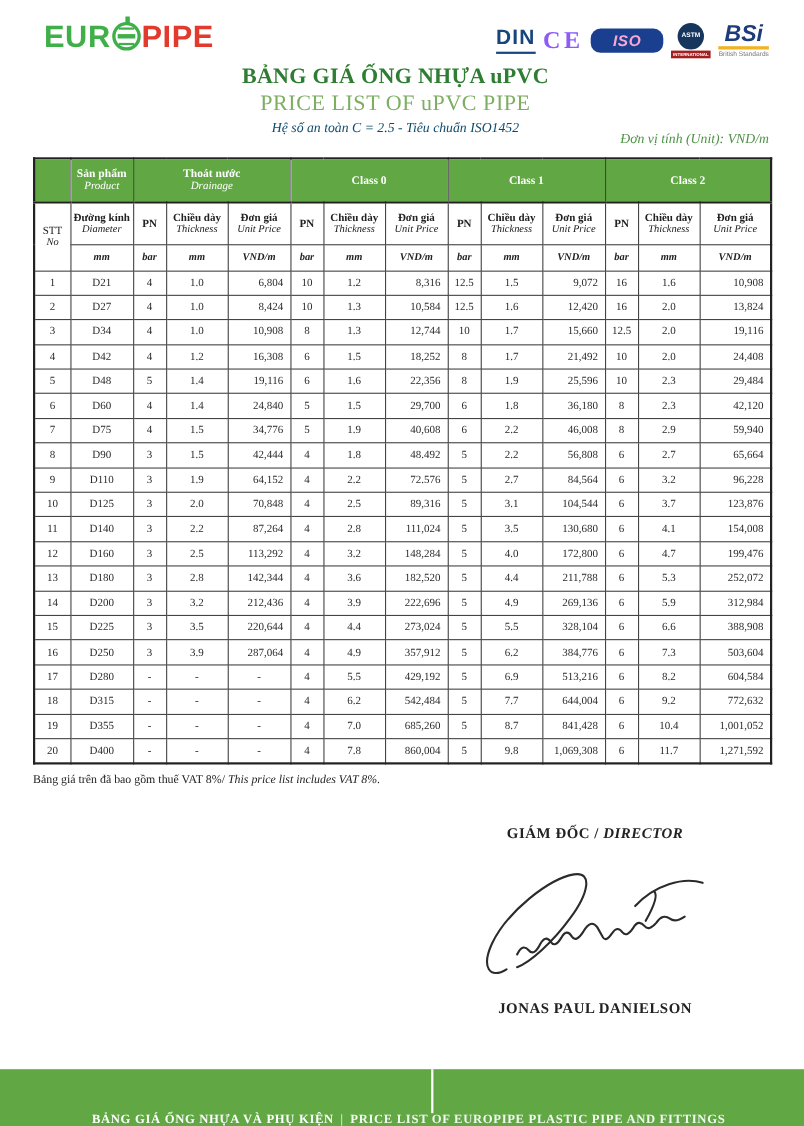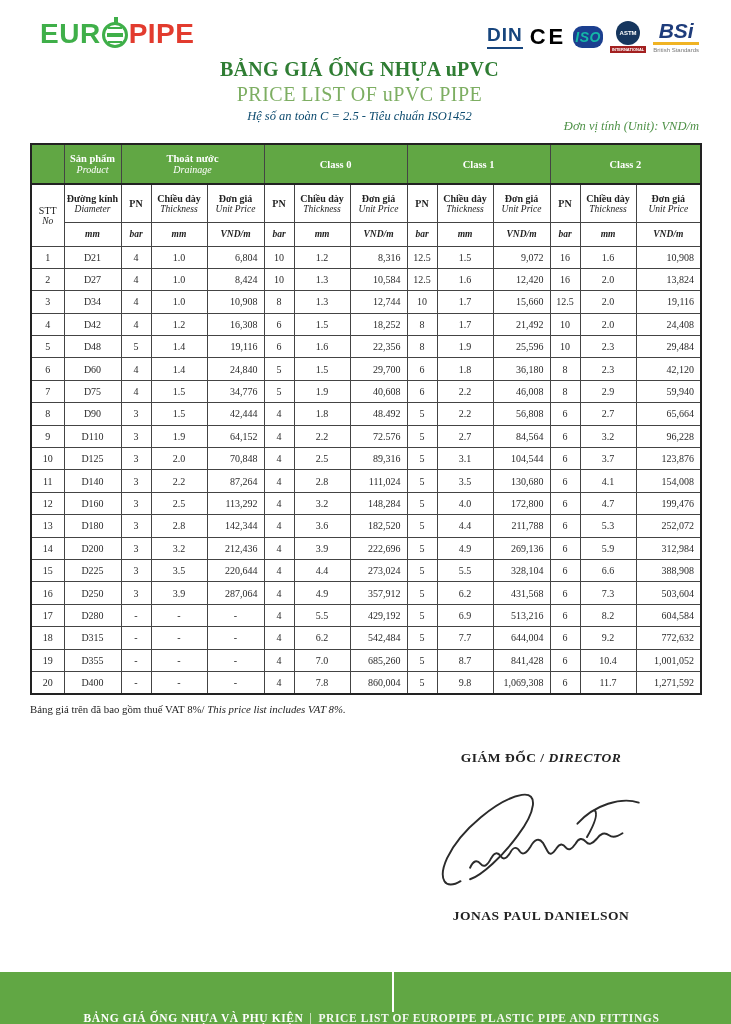--- a/index.html
+++ b/index.html
@@ -3,31 +3,31 @@
 <meta charset="utf-8">
 <style>
   * { margin:0; padding:0; box-sizing:border-box; }
   html,body { background:#e8e8e8; }
   .page {
     position:relative; width:731px; height:1024px; background:#ffffff;
     margin:0 auto; overflow:hidden;
     font-family:"Liberation Serif", serif; color:#222;
   }
   
-  .brand { position:absolute; left:40px; top:18px; display:flex; align-items:center; }
+  .brand { position:absolute; left:40px; top:18px; display:flex; align-items:flex-start; }
   .brand .eur { font-family:"Liberation Sans", sans-serif; font-weight:bold; font-size:28px; color:#3faf49; letter-spacing:0.5px; }
   .brand .pipe { font-family:"Liberation Sans", sans-serif; font-weight:bold; font-size:28px; color:#e23b2e; letter-spacing:0.5px; }
   .brand .valve { position:relative; width:26px; height:26px; border:3px solid #3faf49; border-radius:50%; margin:2px 1px 0 1px; }
   .brand .valve::before { content:""; position:absolute; left:9px; top:-8px; width:4px; height:6px; background:#3faf49; }
   .brand .valve::after { content:""; position:absolute; left:2px; top:8px; width:16px; height:4px; background:#3faf49; box-shadow:0 -7px 0 -1px #3faf49, 0 7px 0 -1px #3faf49; }
   .certs { position:absolute; right:32px; top:20px; display:flex; align-items:center; gap:7px; }
   .din { font-family:"Liberation Sans", sans-serif; font-weight:bold; font-size:19px; color:#17457d; border-bottom:2px solid #17457d; letter-spacing:1px; padding-bottom:1px; }
-  .ce { font-family:Liberation Sans, sans-serif; font-weight:bold; font-size:22px; color:#000000; letter-spacing:3px; }
-  .iso { background:#1b3f8f; color:#14b8a6; font-family:"Liberation Sans", sans-serif; font-weight:bold; font-style:italic;
-         font-size:14px; padding:3px 2px; border-radius:9px; letter-spacing:0.5px; }
+  .ce { font-family:Liberation Serif, serif; font-weight:bold; font-size:22px; color:#8b5cf6; letter-spacing:3px; }
+  .iso { background:#1b3f8f; color:#f9a8d4; font-family:"Liberation Sans", sans-serif; font-weight:bold; font-style:italic;
+         font-size:14px; padding:3px 20px; border-radius:9px; letter-spacing:0.5px; }
   .astm { display:flex; flex-direction:column; align-items:center; }
   .astm-circle { width:24px; height:24px; border-radius:50%; background:#16365e; color:#fff;
         font-family:"Liberation Sans", sans-serif; font-size:6px; font-weight:bold; display:flex; align-items:center; justify-content:center; }
   .astm-bar { font-family:"Liberation Sans", sans-serif; font-size:4px; font-weight:bold; color:#fff; background:#a32020; padding:1px 2px; margin-top:1px; }
   .bsi { display:flex; flex-direction:column; line-height:1; }
   .bsi-text { font-family:"Liberation Sans", sans-serif; font-weight:bold; font-style:italic; font-size:21px; color:#1e3c7b;
         border-bottom:3px solid #f0b323; padding-bottom:1px;text-align:center; }
   .bsi-sub { font-family:"Liberation Sans", sans-serif; font-size:6px; color:#777; margin-top:2px; }
   
   .titles { position:absolute; left:0; right:12px; top:58px; text-align:center; }
@@ -451,21 +451,21 @@
           <td>16</td>
           <td>D250</td>
           <td>3</td>
           <td>3.9</td>
           <td class="price-val">287,064</td>
           <td>4</td>
           <td>4.9</td>
           <td class="price-val">357,912</td>
           <td>5</td>
           <td>6.2</td>
-          <td class="price-val">431,568</td>
+          <td class="price-val">384,776</td>
           <td>6</td>
           <td>7.3</td>
           <td class="price-val">503,604</td>
         </tr>
         <tr>
           <td>17</td>
           <td>D280</td>
           <td>-</td>
           <td>-</td>
           <td>-</td>

